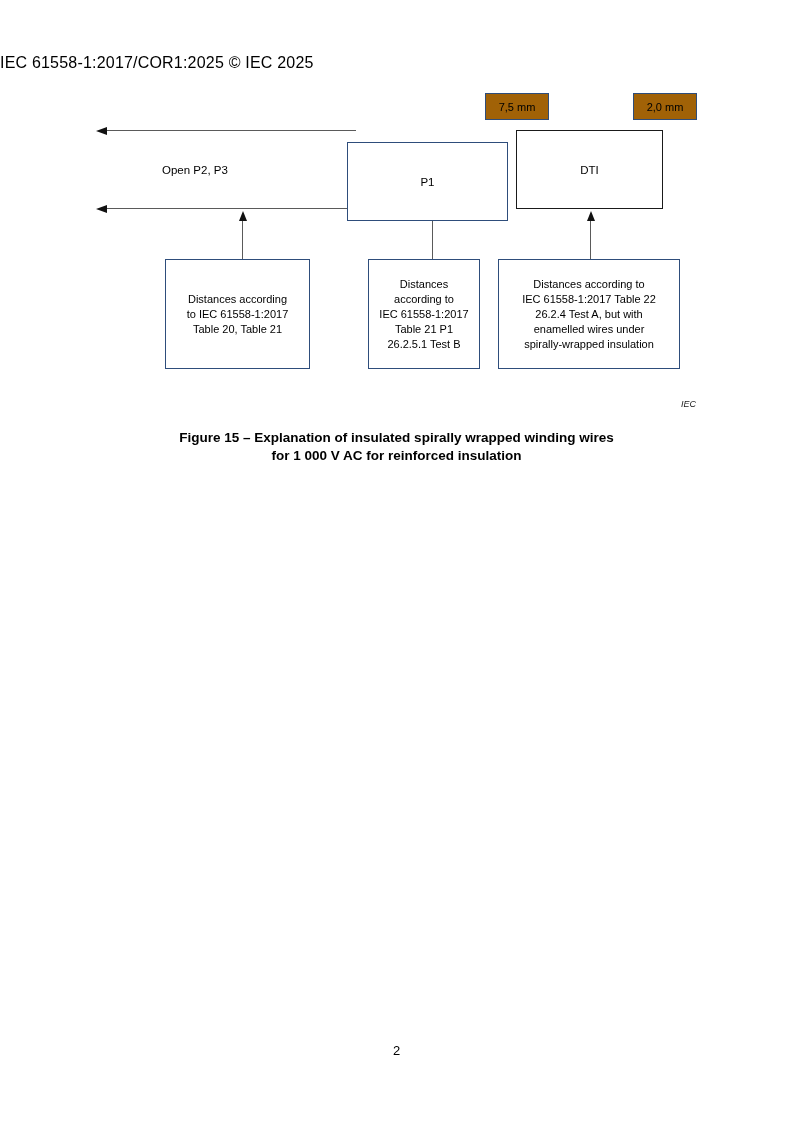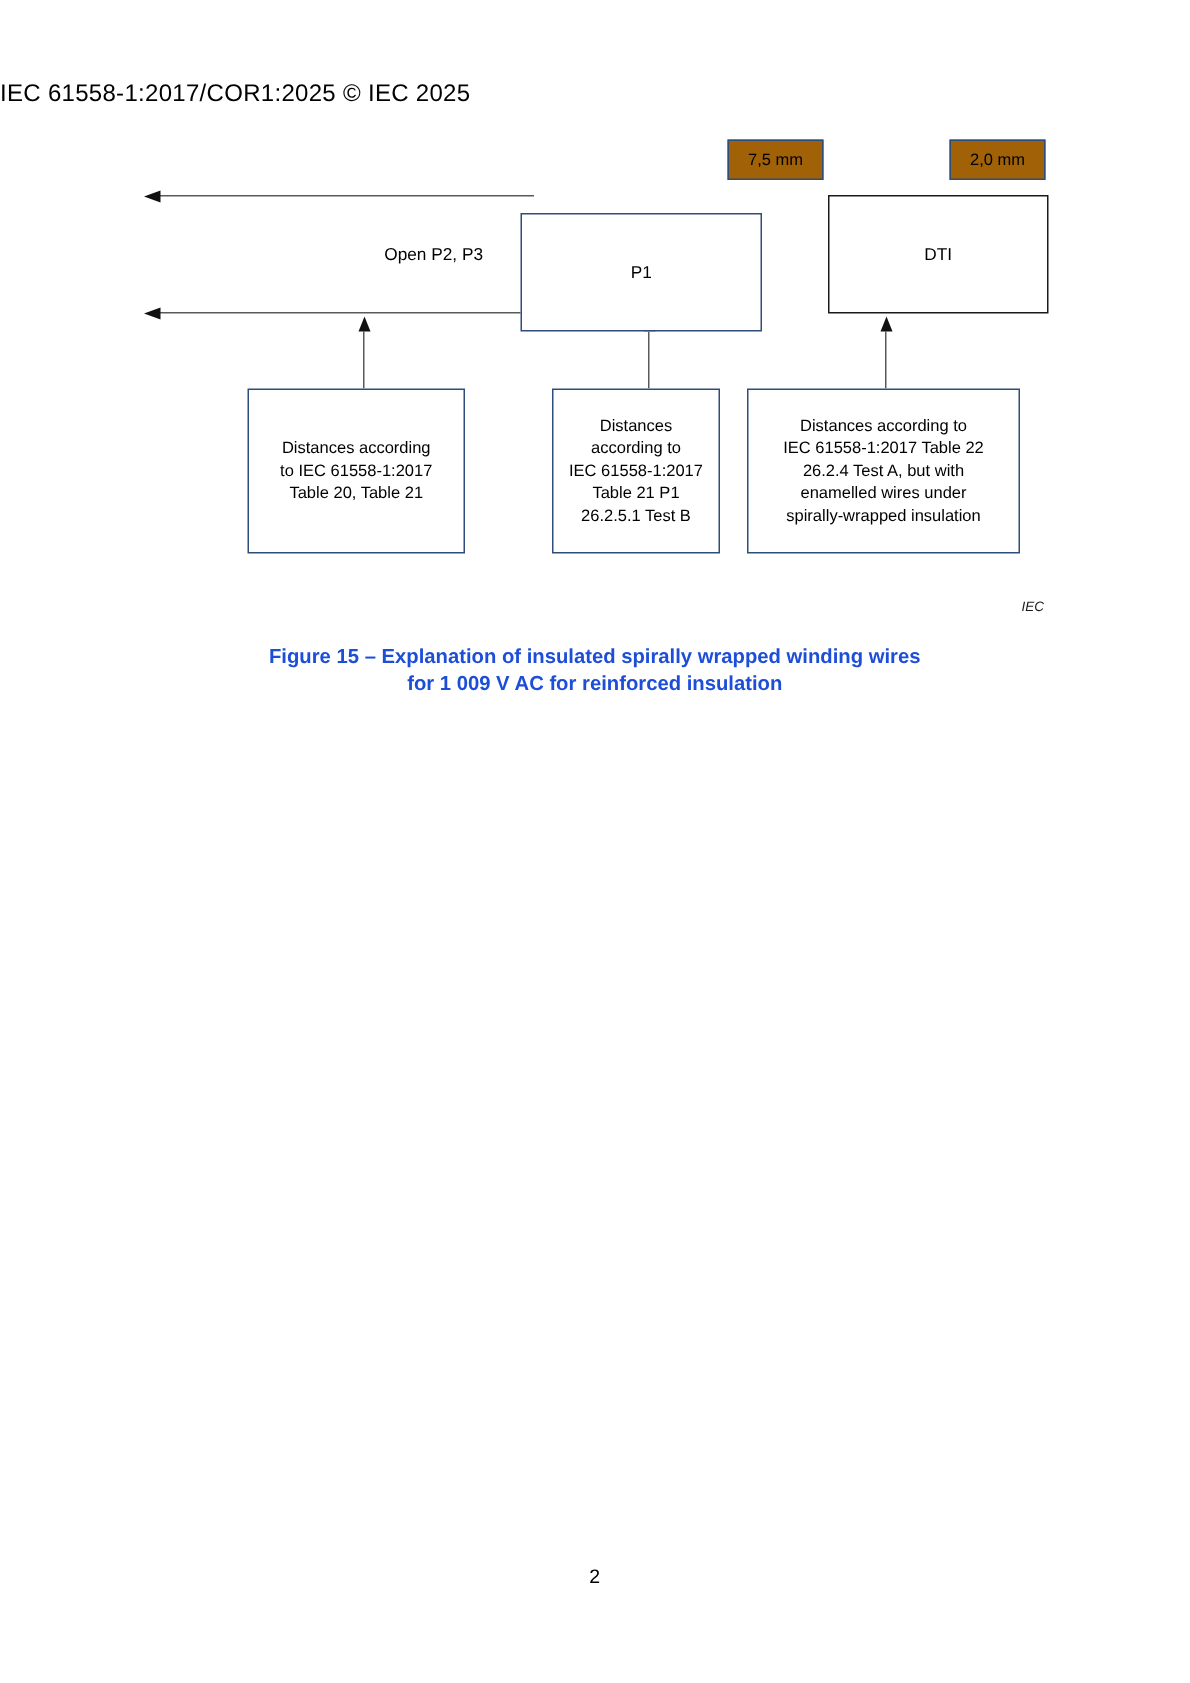--- a/index.html
+++ b/index.html
@@ -66,21 +66,21 @@
 
   
   .open-label {
     position: absolute;
     left: 162px;
     top: 131px;
     width: 160px;
     height: 78px;
     display: flex;
     align-items: center;
-    justify-content: flex-end;
+    justify-content: flex-start;
     font-size: 11.5px;
   }
   .band-box {
     position: absolute;
     top: 130px;
     height: 79px;
     box-sizing: border-box;
     background: #ffffff;
     display: flex;
     align-items: center;
@@ -92,21 +92,20 @@
     width: 161px;
     border: 1.5px solid #2e4d7b;
     z-index: 1;
     margin-top: 12px;
   }
   .dti-box {
     left: 516px;
     width: 147px;
     border: 1.5px solid #1a1a1a;
     z-index: 2;
-    margin-left: 36px;
   }
 
   
   .v-arrow {
     position: absolute;
     top: 221px;
     height: 38px;
     width: 0;
     border-left: 1.2px solid #5a5a5a;
   }
@@ -157,21 +156,21 @@
 
   .figure-caption {
     position: absolute;
     top: 429px;
     left: 0;
     width: 100%;
     text-align: center;
     font-weight: bold;
     font-size: 13.5px;
     line-height: 18px;
-    color: #1d4ed8;
+    color: #000000;
   }
 
   .page-number {
     position: absolute;
     top: 1043px;
     left: 0;
     width: 100%;
     text-align: center;
     font-size: 13px;
     color: #000000;
@@ -233,18 +232,18 @@
 IEC 61558-1:2017 Table 22
 26.2.4 Test A, but with
 enamelled wires under
 spirally-wrapped insulation</span>
   </div>
 
   <div class="iec-credit">IEC</div>
 
   <div class="figure-caption">
     <div>Figure 15 – Explanation of insulated spirally wrapped winding wires</div>
-    <div>for 1 009 V AC for reinforced insulation</div>
+    <div>for 1 000 V AC for reinforced insulation</div>
   </div>
 
   <div class="page-number">2</div>
 
 </div>
 
 </body></html>

